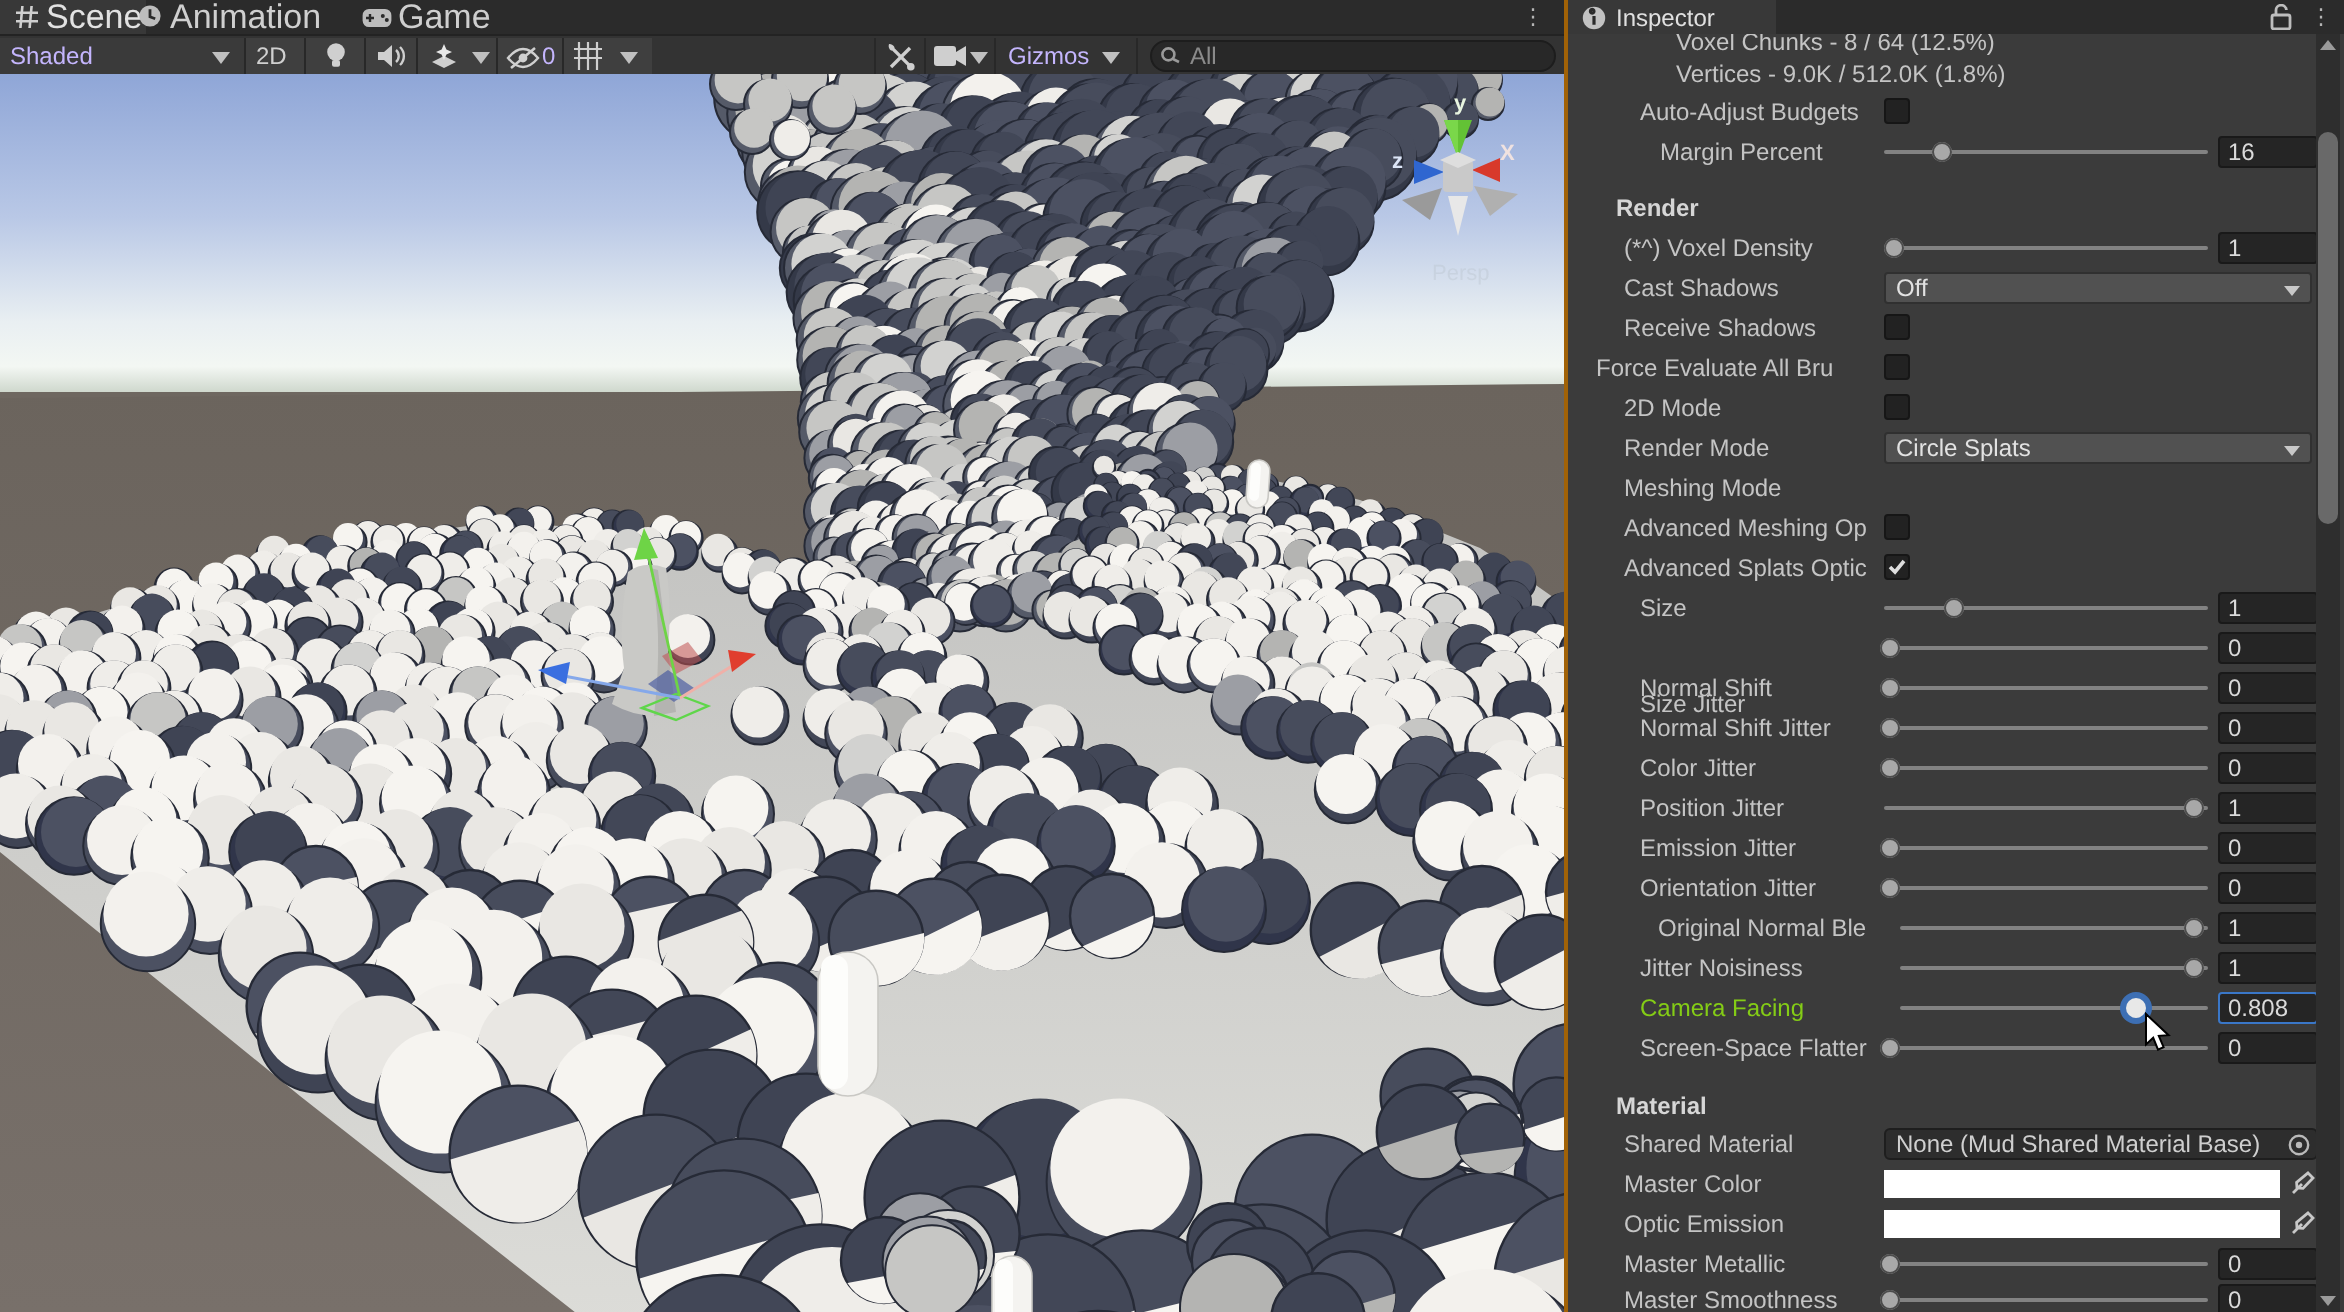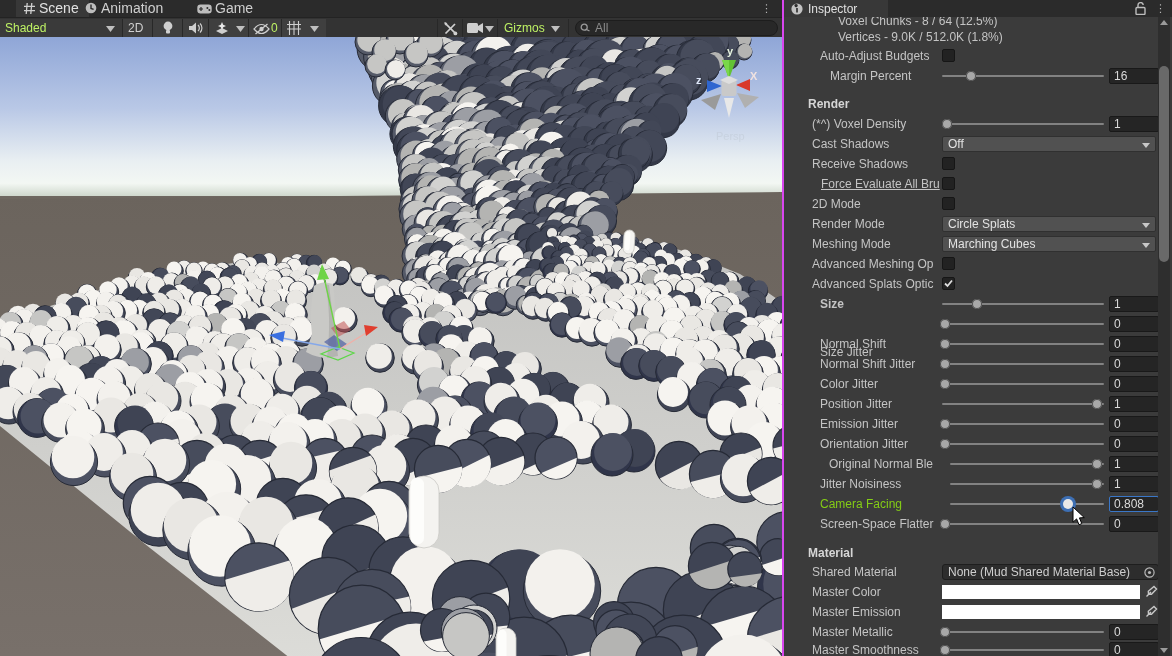--- a/index.html
+++ b/index.html
@@ -1,28 +1,28 @@
 <!DOCTYPE html>
 <html><head><meta charset="utf-8">
 <style>
 *{margin:0;padding:0;box-sizing:border-box}
 html,body{width:1172px;height:656px;overflow:hidden;background:#383838;font-family:"Liberation Sans",sans-serif;}
 #root{position:absolute;left:0;top:0;width:1172px;height:656px;}
 
 #scene{position:absolute;left:0;top:0;width:782px;height:656px;background:#2b2b2b;}
 #tabbar{position:absolute;left:0;top:0;width:782px;height:17px;background:#2b2b2b;}
-.tab{position:absolute;top:0;height:17px;color:#cfcfcf;font-size:14px;line-height:17px;margin-left:16px;}
+.tab{position:absolute;top:0;height:17px;color:#cfcfcf;font-size:17px;line-height:17px;}
 #tab-scene{left:0;width:73px;background:#383838;color:#e2e2e2;}
 #toolbar{position:absolute;left:0;top:17px;width:782px;height:20px;background:#333333;border-top:1px solid #232323;}
 .btn{position:absolute;top:1px;height:18px;background:#3f3f3f}
-.tbtxt{color:#bef264;font-size:12px;line-height:20px;position:absolute;top:0}
+.tbtxt{color:#c4b5fd;font-size:12px;line-height:20px;position:absolute;top:0}
 .sep{position:absolute;top:1px;height:18px;width:1px;background:#282828}
 #viewport{position:absolute;left:0;top:37px;width:782px;height:619px;overflow:hidden;background:#6e6760;}
 
-#inspector{position:absolute;left:782px;top:0;width:390px;height:656px;background:#3b3b3b;border-left:2px solid #d946ef;}
+#inspector{position:absolute;left:782px;top:0;width:390px;height:656px;background:#3b3b3b;border-left:2px solid #a16207;}
 #ihead{position:absolute;left:0;top:0;width:390px;height:17px;background:#2b2b2b;}
 #itab{position:absolute;left:0;top:0;width:104px;height:17px;background:#383838;}
 .lbl{position:absolute;font-size:12px;color:#c4c4c4;height:16px;line-height:16px;white-space:nowrap}
 .hdr{font-weight:bold;color:#d6d6d6}
 .blue{color:#84cc16}
 .track{position:absolute;height:2px;background:#828282;border-radius:1px}
 .knob{position:absolute;width:10px;height:10px;border-radius:50%;background:#a8a8a8;box-shadow:0 0 0 1px #4c4c4c inset}
 .vbox{position:absolute;left:325px;width:50px;height:16px;background:#252525;border:1px solid #191919;color:#dadada;font-size:12px;line-height:14px;padding-left:4px;border-radius:2px}
 .drop{position:absolute;left:158px;width:214px;height:16px;background:#515151;border:1px solid #303030;border-radius:2px;color:#e2e2e2;font-size:12px;line-height:14px;padding-left:5px}
 .drop:after{content:"";position:absolute;right:5px;top:6px;border-left:4px solid transparent;border-right:4px solid transparent;border-top:5px solid #c8c8c8}
@@ -2726,37 +2726,36 @@
 <div class="vbox" style="top:51px;">16</div>
 <div class="lbl hdr" style="left:24px;top:79px;text-align:center;">Render</div>
 <div class="lbl" style="left:28px;top:99px;">(*^) Voxel Density</div>
 <div class="track" style="left:158px;top:106px;width:162px"></div>
 <div class="knob" style="left:158px;top:102px"></div>
 <div class="vbox" style="top:99px;">1</div>
 <div class="lbl" style="left:28px;top:119px;">Cast Shadows</div>
 <div class="drop" style="top:119px">Off</div>
 <div class="lbl" style="left:28px;top:139px;">Receive Shadows</div>
 <div class="chk" style="top:140px"></div>
-<div class="lbl" style="left:37px;top:159px;text-decoration:underline;">Force Evaluate All Bru</div>
+<div class="lbl" style="left:14px;top:159px;">Force Evaluate All Bru</div>
 <div class="chk" style="top:160px"></div>
 <div class="lbl" style="left:28px;top:179px;">2D Mode</div>
 <div class="chk" style="top:180px"></div>
 <div class="lbl" style="left:28px;top:199px;">Render Mode</div>
 <div class="drop" style="top:199px">Circle Splats</div>
 <div class="lbl" style="left:28px;top:219px;">Meshing Mode</div>
-<div class="drop" style="top:219px">Marching Cubes</div>
 <div class="lbl" style="left:28px;top:239px;">Advanced Meshing Op</div>
 <div class="chk" style="top:240px"></div>
 <div class="lbl" style="left:28px;top:259px;">Advanced Splats Optic</div>
 <div class="chk" style="top:260px">
           <svg width="11" height="11" style="position:absolute;left:0px;top:0px" viewBox="0 0 11 11">
             <path d="M2 5.5 L4.5 8 L9 2.5" stroke="#dedede" stroke-width="1.8" fill="none"></path>
           </svg>
         </div>
-<div class="lbl" style="left:36px;top:279px;font-weight:bold;">Size</div>
+<div class="lbl" style="left:36px;top:279px;">Size</div>
 <div class="track" style="left:158px;top:286px;width:162px"></div>
 <div class="knob" style="left:188px;top:282px"></div>
 <div class="vbox" style="top:279px;">1</div>
 <div class="lbl" style="left:36px;top:299px;margin-top:28px;">Size Jitter</div>
 <div class="track" style="left:158px;top:306px;width:162px"></div>
 <div class="knob" style="left:156px;top:302px"></div>
 <div class="vbox" style="top:299px;">0</div>
 <div class="lbl" style="left:36px;top:319px;">Normal Shift</div>
 <div class="track" style="left:158px;top:326px;width:162px"></div>
 <div class="knob" style="left:156px;top:322px"></div>
@@ -2802,21 +2801,21 @@
 <div class="lbl" style="left:28px;top:547px;">Shared Material</div>
 <div style="position:absolute;left:158px;top:547px;width:217px;height:16px;background:#2d2d2d;border:1px solid #1e1e1e;border-radius:3px;color:#cfcfcf;font-size:12px;line-height:14px;padding-left:5px;white-space:nowrap;overflow:hidden">None (Mud Shared Material Base)<svg width="13" height="13" style="position:absolute;right:2px;top:1px" viewBox="0 0 13 13">
             <circle cx="6.5" cy="6.5" r="4.6" fill="none" stroke="#b9b9b9" stroke-width="1.2"></circle>
             <circle cx="6.5" cy="6.5" r="1.6" fill="#b9b9b9"></circle>
           </svg></div>
 <div class="lbl" style="left:28px;top:567px;">Master Color</div>
 <div style="position:absolute;left:158px;top:568px;width:198px;height:14px;background:#ffffff"></div>
 <svg width="13" height="13" style="position:absolute;left:361px;top:568px" viewBox="0 0 13 13">
           <path d="M1.5 11.5 L6 7 M9 1.5 l2.5 2.5 -5 5.2 -3-0.2 -0.2-2.8 z" stroke="#c8c8c8" stroke-width="1.4" fill="none"></path>
         </svg>
-<div class="lbl" style="left:28px;top:587px;">Master Emission</div>
+<div class="lbl" style="left:28px;top:587px;">Optic Emission</div>
 <div style="position:absolute;left:158px;top:588px;width:198px;height:14px;background:#ffffff"></div>
 <svg width="13" height="13" style="position:absolute;left:361px;top:588px" viewBox="0 0 13 13">
           <path d="M1.5 11.5 L6 7 M9 1.5 l2.5 2.5 -5 5.2 -3-0.2 -0.2-2.8 z" stroke="#c8c8c8" stroke-width="1.4" fill="none"></path>
         </svg>
 <div class="lbl" style="left:28px;top:607px;">Master Metallic</div>
 <div class="track" style="left:158px;top:614px;width:162px"></div>
 <div class="knob" style="left:156px;top:610px"></div>
 <div class="vbox" style="top:607px;">0</div>
 <div class="lbl" style="left:28px;top:625px;">Master Smoothness</div>
 <div class="track" style="left:158px;top:632px;width:162px"></div>

